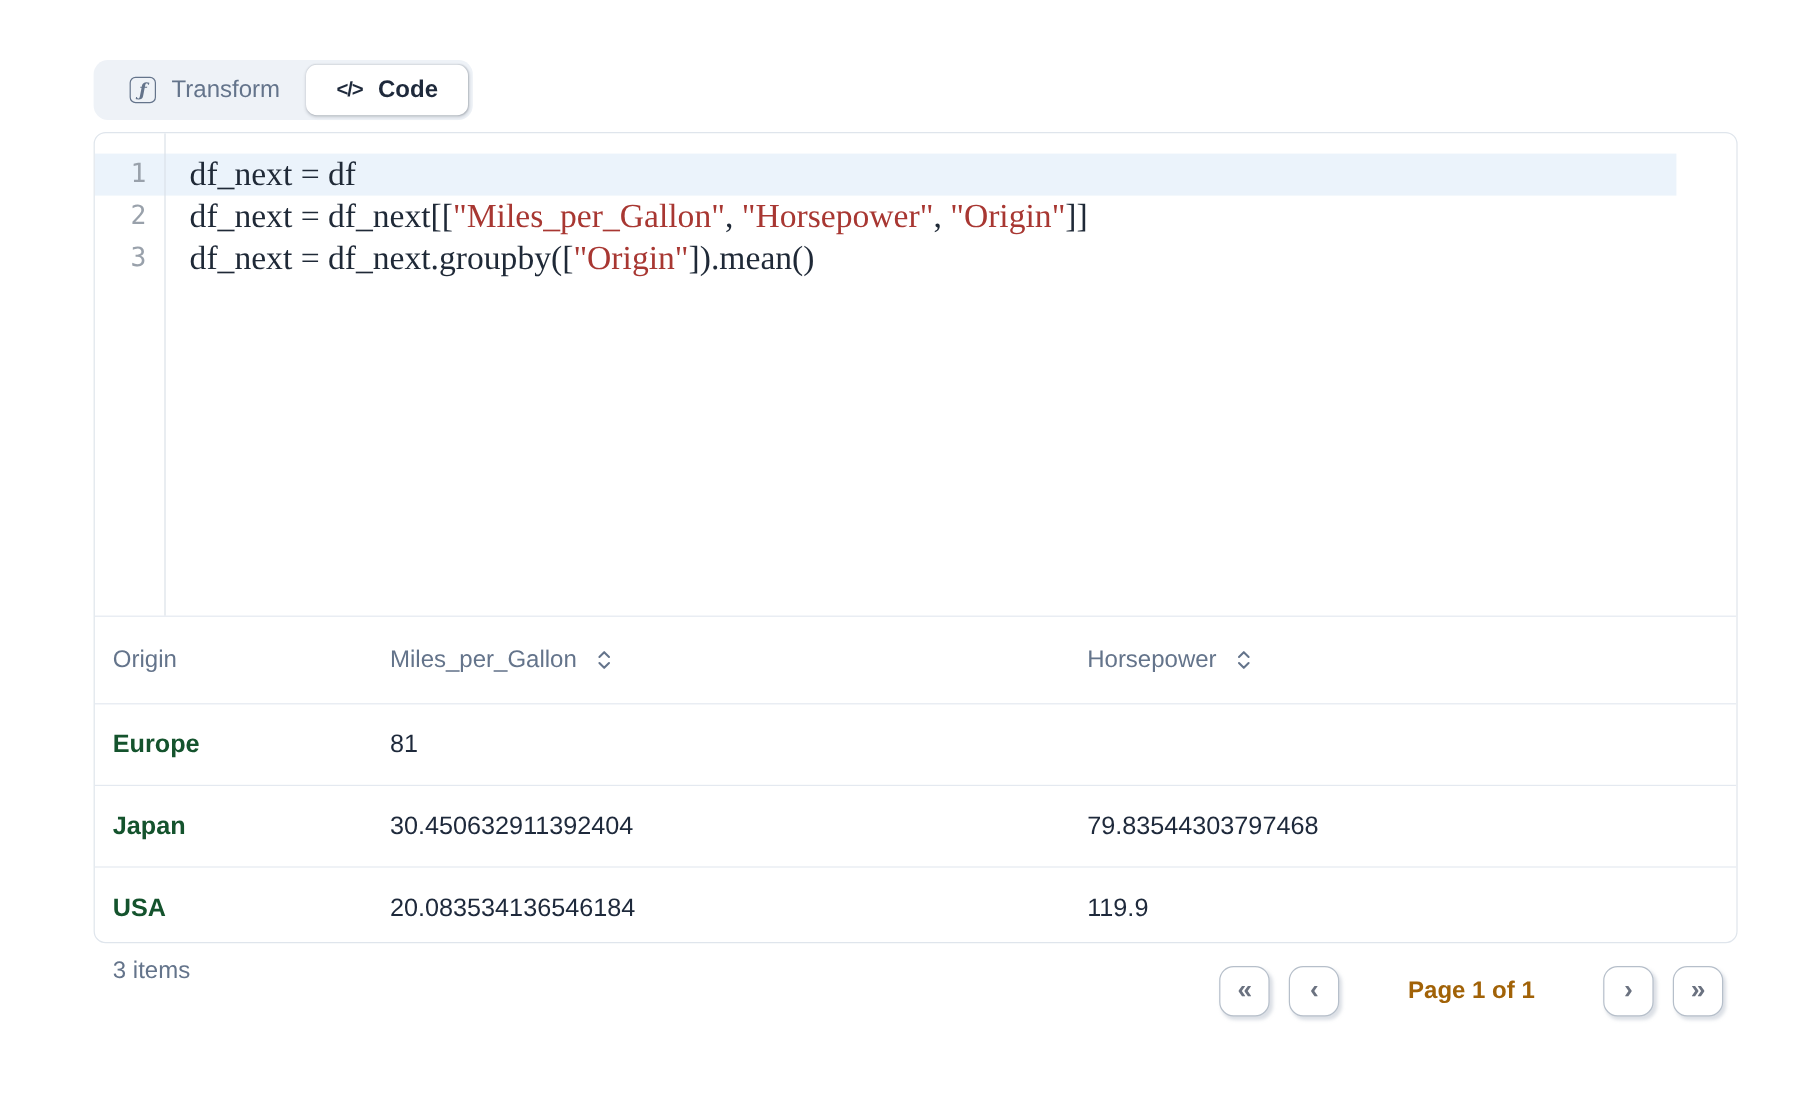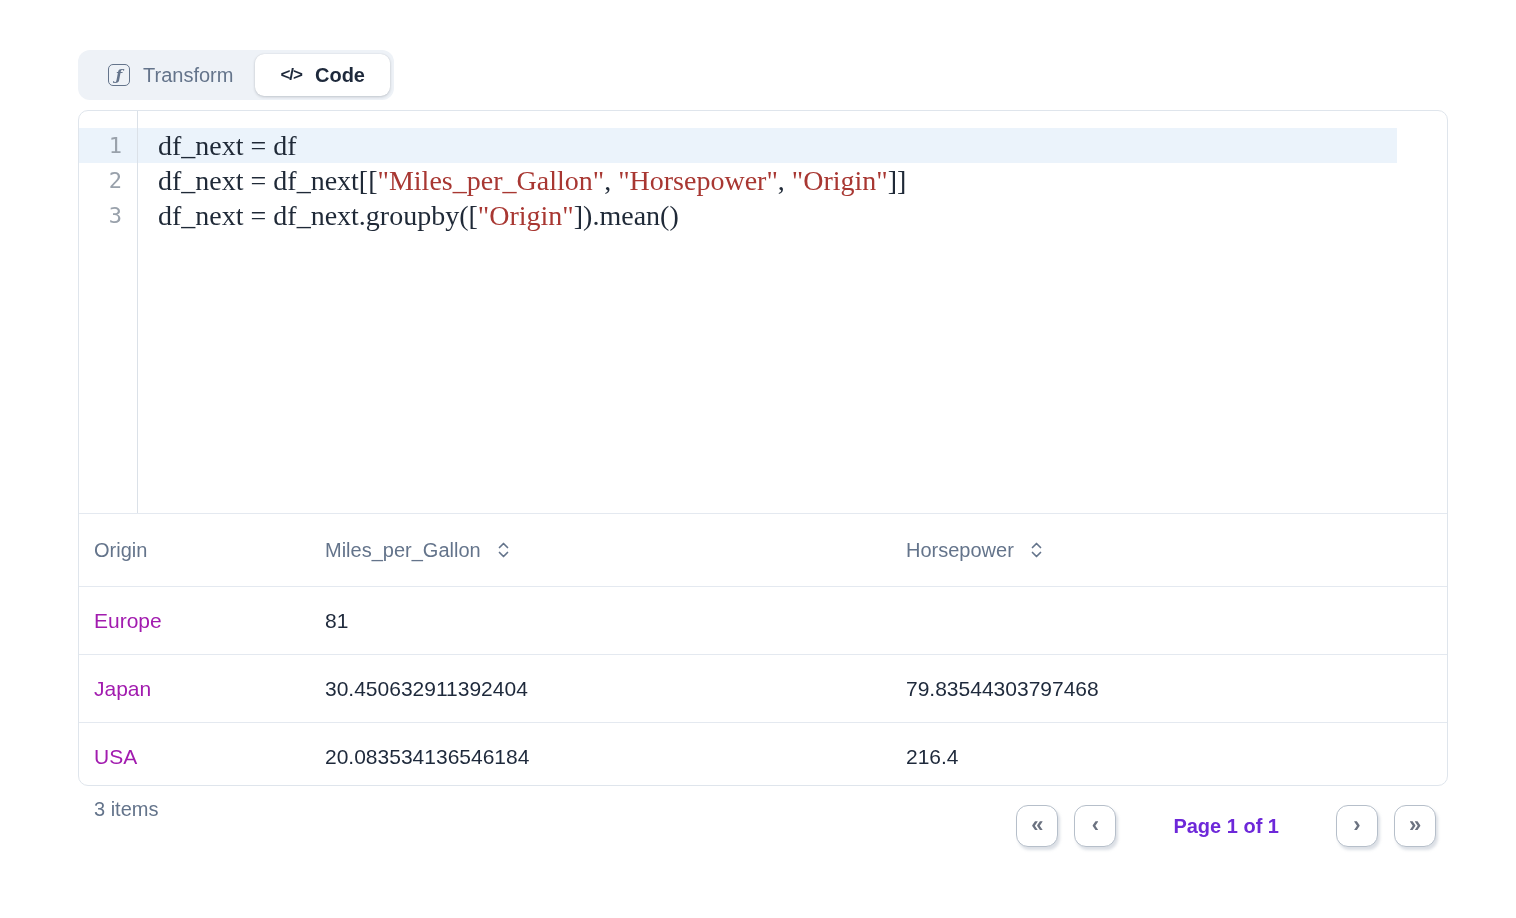--- a/index.html
+++ b/index.html
@@ -24,32 +24,32 @@
   .ed-num { flex:none; width:58px; text-align:right; padding-right:15px; color:#99a1ab; font-family:"DejaVu Sans Mono", monospace; font-size:22px; }
   .ed-code { padding-left:21px; white-space:pre; font-family:Liberation Serif, serif; font-size:28px; color:#1f2937; }
   .ed-code .string { color:#a83732; }
 
   
   .t-header { height:73px; border-top:1px solid #e4e9f0; display:flex; align-items:center; color:#64748b; font-size:20px; }
   .t-row { height:68px; border-top:1px solid #e4e9f0; display:flex; align-items:center; font-size:21px; color:#1e293b; }
   .c1 { flex:none; width:246px; padding-left:15px; }
   .c2 { flex:none; width:581px; }
   .c3 { flex:1; }
-  .t-row .c1 { font-weight:400; color:#a21caf; }
+  .t-row .c1 { font-weight:700; color:#14532d; }
   .hcell { display:flex; align-items:center; gap:15px; }
   .sort-icon { display:inline-flex; color:#64748b; }
   .sortable { cursor:pointer; }
 
   
   .footer { position:absolute; left:78px; right:80px; top:798px; height:56px; display:flex; justify-content:space-between; }
   .items-count { color:#64748b; font-size:20px; padding-left:16px; }
   .pager { display:flex; align-items:center; }
   .pg-btn { width:42px; height:42px; border-radius:12px; border:1.5px solid #b6bfca; background:#ffffff; color:#6b7280; font-size:22px; font-weight:700; display:flex; align-items:center; justify-content:center; box-shadow:2px 3px 3px rgba(151,163,181,.35); cursor:pointer; padding-bottom:3px; }
   .pg-btn + .pg-btn { margin-left:16px; }
-  .page-label { margin:0 57px; color:#6d28d9; font-size:20px; font-weight:700; }
+  .page-label { margin:0 57px; color:#a16207; font-size:20px; font-weight:700; }
 </style>
 </head>
 <body>
 
 <div class="page">
 
   <div class="tabbar">
     <div class="tab-inactive">
       <span class="f-box">ƒ</span>
       <span>Transform</span>
@@ -114,21 +114,21 @@
             <div class="c3">81</div>
           </div>
           <div class="t-row">
             <div class="c1">Japan</div>
             <div class="c2">30.450632911392404</div>
             <div class="c3">79.83544303797468</div>
           </div>
           <div class="t-row">
             <div class="c1">USA</div>
             <div class="c2">20.083534136546184</div>
-            <div class="c3">216.4</div>
+            <div class="c3">119.9</div>
           </div>
         </div>
     </div>
   </div>
 
   <div class="footer">
     <span class="items-count">3 items</span>
     <div class="pager">
       <button class="pg-btn">
           <span>«</span>

